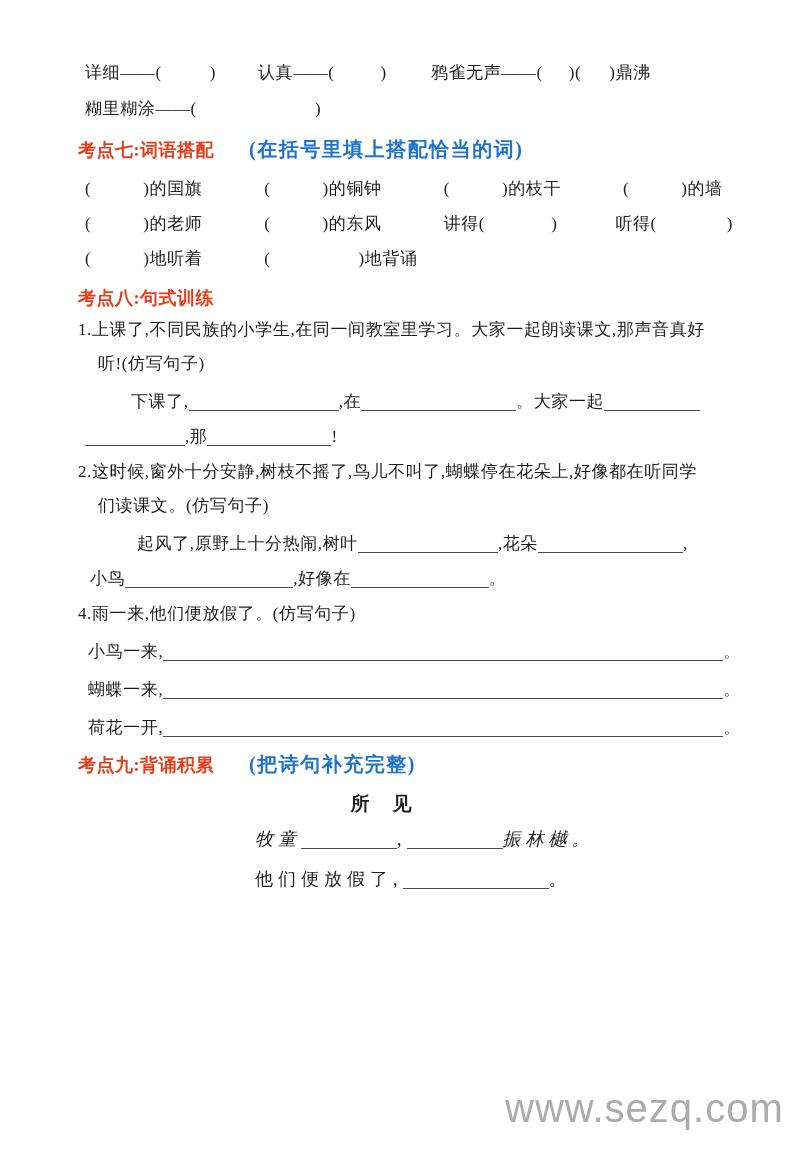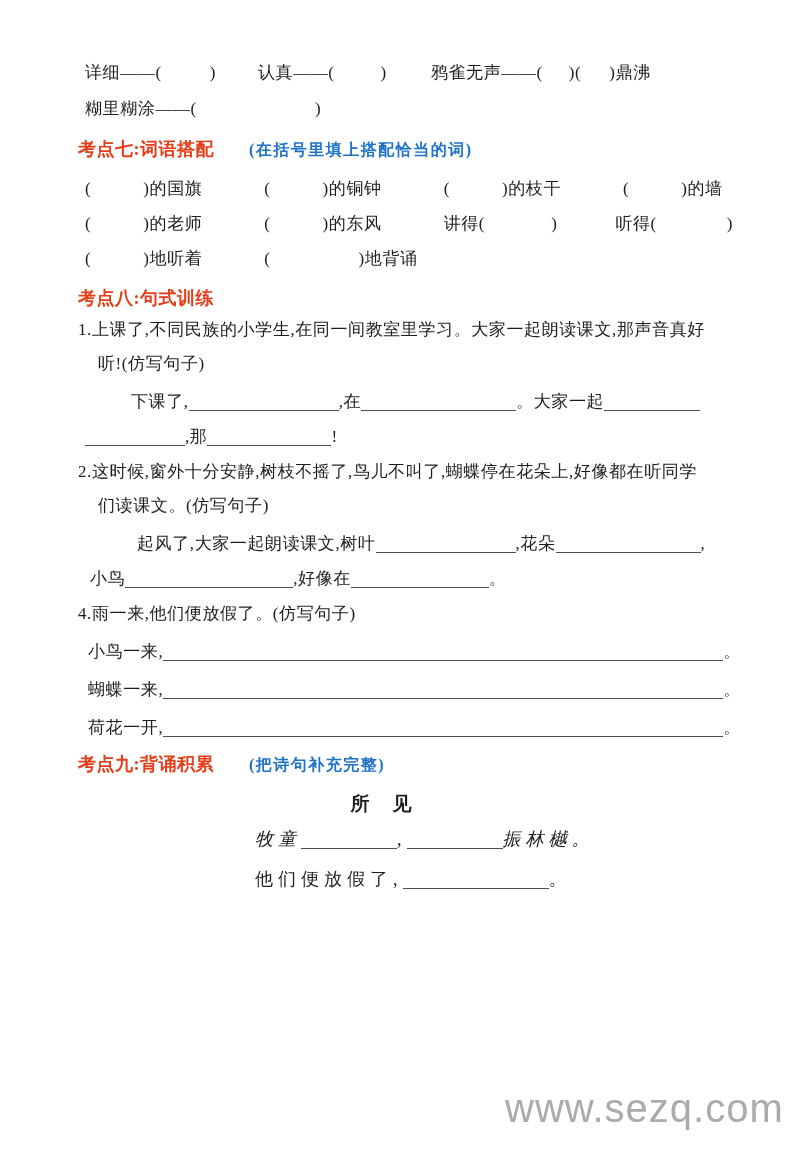--- a/index.html
+++ b/index.html
@@ -21,21 +21,21 @@
   .page { position: absolute; inset: 0; }
   .line {
     position: absolute;
     white-space: nowrap;
     font-size: 17px;
     line-height: 26px;
     letter-spacing: 0.6px;
   }
   .line.heading { font-size: 18px; font-weight: bold; letter-spacing: 0.5px; }
   .line .red  { color: var(--red); }
-  .line .blue { color: var(--blue); font-size: 16px; font-weight: bold; letter-spacing: 1.5px; padding-left: 35px; }
+  .line .blue { color: var(--blue); font-size: 20px; font-weight: bold; letter-spacing: 1.5px; padding-left: 35px; }
   .line.poem  { font-size: 18px; letter-spacing: 5px; }
   .line.poem-title {
     left: 0; width: 764px; text-align: center;
     font-size: 19px; font-weight: bold; letter-spacing: 2px;
   }
   .blank {
     display: inline-block;
     border-bottom: 1.5px solid var(--rule);
     height: 19px;
     margin-bottom: -4px;
@@ -62,21 +62,21 @@
       <div class="line" style="top: 176px; left: 85px;"><span>(</span><span class="spacer" style="width: 52px;"></span><span>)的国旗</span><span class="spacer" style="width: 62px;"></span><span>(</span><span class="spacer" style="width: 52px;"></span><span>)的铜钟</span><span class="spacer" style="width: 62px;"></span><span>(</span><span class="spacer" style="width: 52px;"></span><span>)的枝干</span><span class="spacer" style="width: 62px;"></span><span>(</span><span class="spacer" style="width: 52px;"></span><span>)的墙</span></div>
       <div class="line" style="top: 211px; left: 85px;"><span>(</span><span class="spacer" style="width: 52px;"></span><span>)的老师</span><span class="spacer" style="width: 62px;"></span><span>(</span><span class="spacer" style="width: 52px;"></span><span>)的东风</span><span class="spacer" style="width: 62px;"></span><span>讲得(</span><span class="spacer" style="width: 66px;"></span><span>)</span><span class="spacer" style="width: 58px;"></span><span>听得(</span><span class="spacer" style="width: 70px;"></span><span>)</span></div>
       <div class="line" style="top: 246px; left: 85px;"><span>(</span><span class="spacer" style="width: 52px;"></span><span>)地听着</span><span class="spacer" style="width: 62px;"></span><span>(</span><span class="spacer" style="width: 88px;"></span><span>)地背诵</span></div>
       <div class="line heading" style="top: 285px; left: 78px;"><span class="red">考点八:句式训练</span></div>
       <div class="line" style="top: 317px; left: 78px;"><span>1.上课了,不同民族的小学生,在同一间教室里学习。大家一起朗读课文,那声音真好</span></div>
       <div class="line" style="top: 351px; left: 98px;"><span>听!(仿写句子)</span></div>
       <div class="line" style="top: 389px; left: 131px; font-family: Liberation Serif, serif;"><span>下课了,</span><span class="blank" style="width: 150px;"></span><span>,在</span><span class="blank" style="width: 155px;"></span><span>。大家一起</span><span class="blank" style="width: 96px;"></span></div>
       <div class="line" style="top: 424px; left: 85px;"><span class="blank" style="width: 100px;"></span><span>,那</span><span class="blank" style="width: 124px;"></span><span>!</span></div>
       <div class="line" style="top: 459px; left: 78px;"><span>2.这时候,窗外十分安静,树枝不摇了,鸟儿不叫了,蝴蝶停在花朵上,好像都在听同学</span></div>
       <div class="line" style="top: 493px; left: 98px;"><span>们读课文。(仿写句子)</span></div>
-      <div class="line" style="top: 531px; left: 137px;"><span>起风了,大家一起朗读课文,树叶</span><span class="blank" style="width: 140px;"></span><span>,花朵</span><span class="blank" style="width: 145px;"></span><span>,</span></div>
+      <div class="line" style="top: 531px; left: 137px;"><span>起风了,原野上十分热闹,树叶</span><span class="blank" style="width: 140px;"></span><span>,花朵</span><span class="blank" style="width: 145px;"></span><span>,</span></div>
       <div class="line" style="top: 566px; left: 90px;"><span>小鸟</span><span class="blank" style="width: 168px;"></span><span>,好像在</span><span class="blank" style="width: 138px;"></span><span>。</span></div>
       <div class="line" style="top: 601px; left: 78px;"><span>4.雨一来,他们便放假了。(仿写句子)</span></div>
       <div class="line" style="top: 639px; left: 88px;"><span>小鸟一来,</span><span class="blank" style="width: 560px;"></span><span>。</span></div>
       <div class="line" style="top: 677px; left: 88px;"><span>蝴蝶一来,</span><span class="blank" style="width: 560px;"></span><span>。</span></div>
       <div class="line" style="top: 715px; left: 88px;"><span>荷花一开,</span><span class="blank" style="width: 560px;"></span><span>。</span></div>
       <div class="line heading" style="top: 751px; left: 78px;"><span class="red">考点九:背诵积累</span><span class="blue">(把诗句补充完整)</span></div>
       <div class="line poem-title" style="top: 791px;"><span>所　见</span></div>
       <div class="line poem" style="top: 826px; left: 255px; font-style: italic;"><span>牧童</span><span class="blank" style="width: 96px;"></span><span>,</span><span class="blank" style="width: 96px;"></span><span>振林樾。</span></div>
       <div class="line poem" style="top: 866px; left: 255px;"><span>他们便放假了,</span><span class="blank" style="width: 146px;"></span><span>。</span></div>
     </div>

